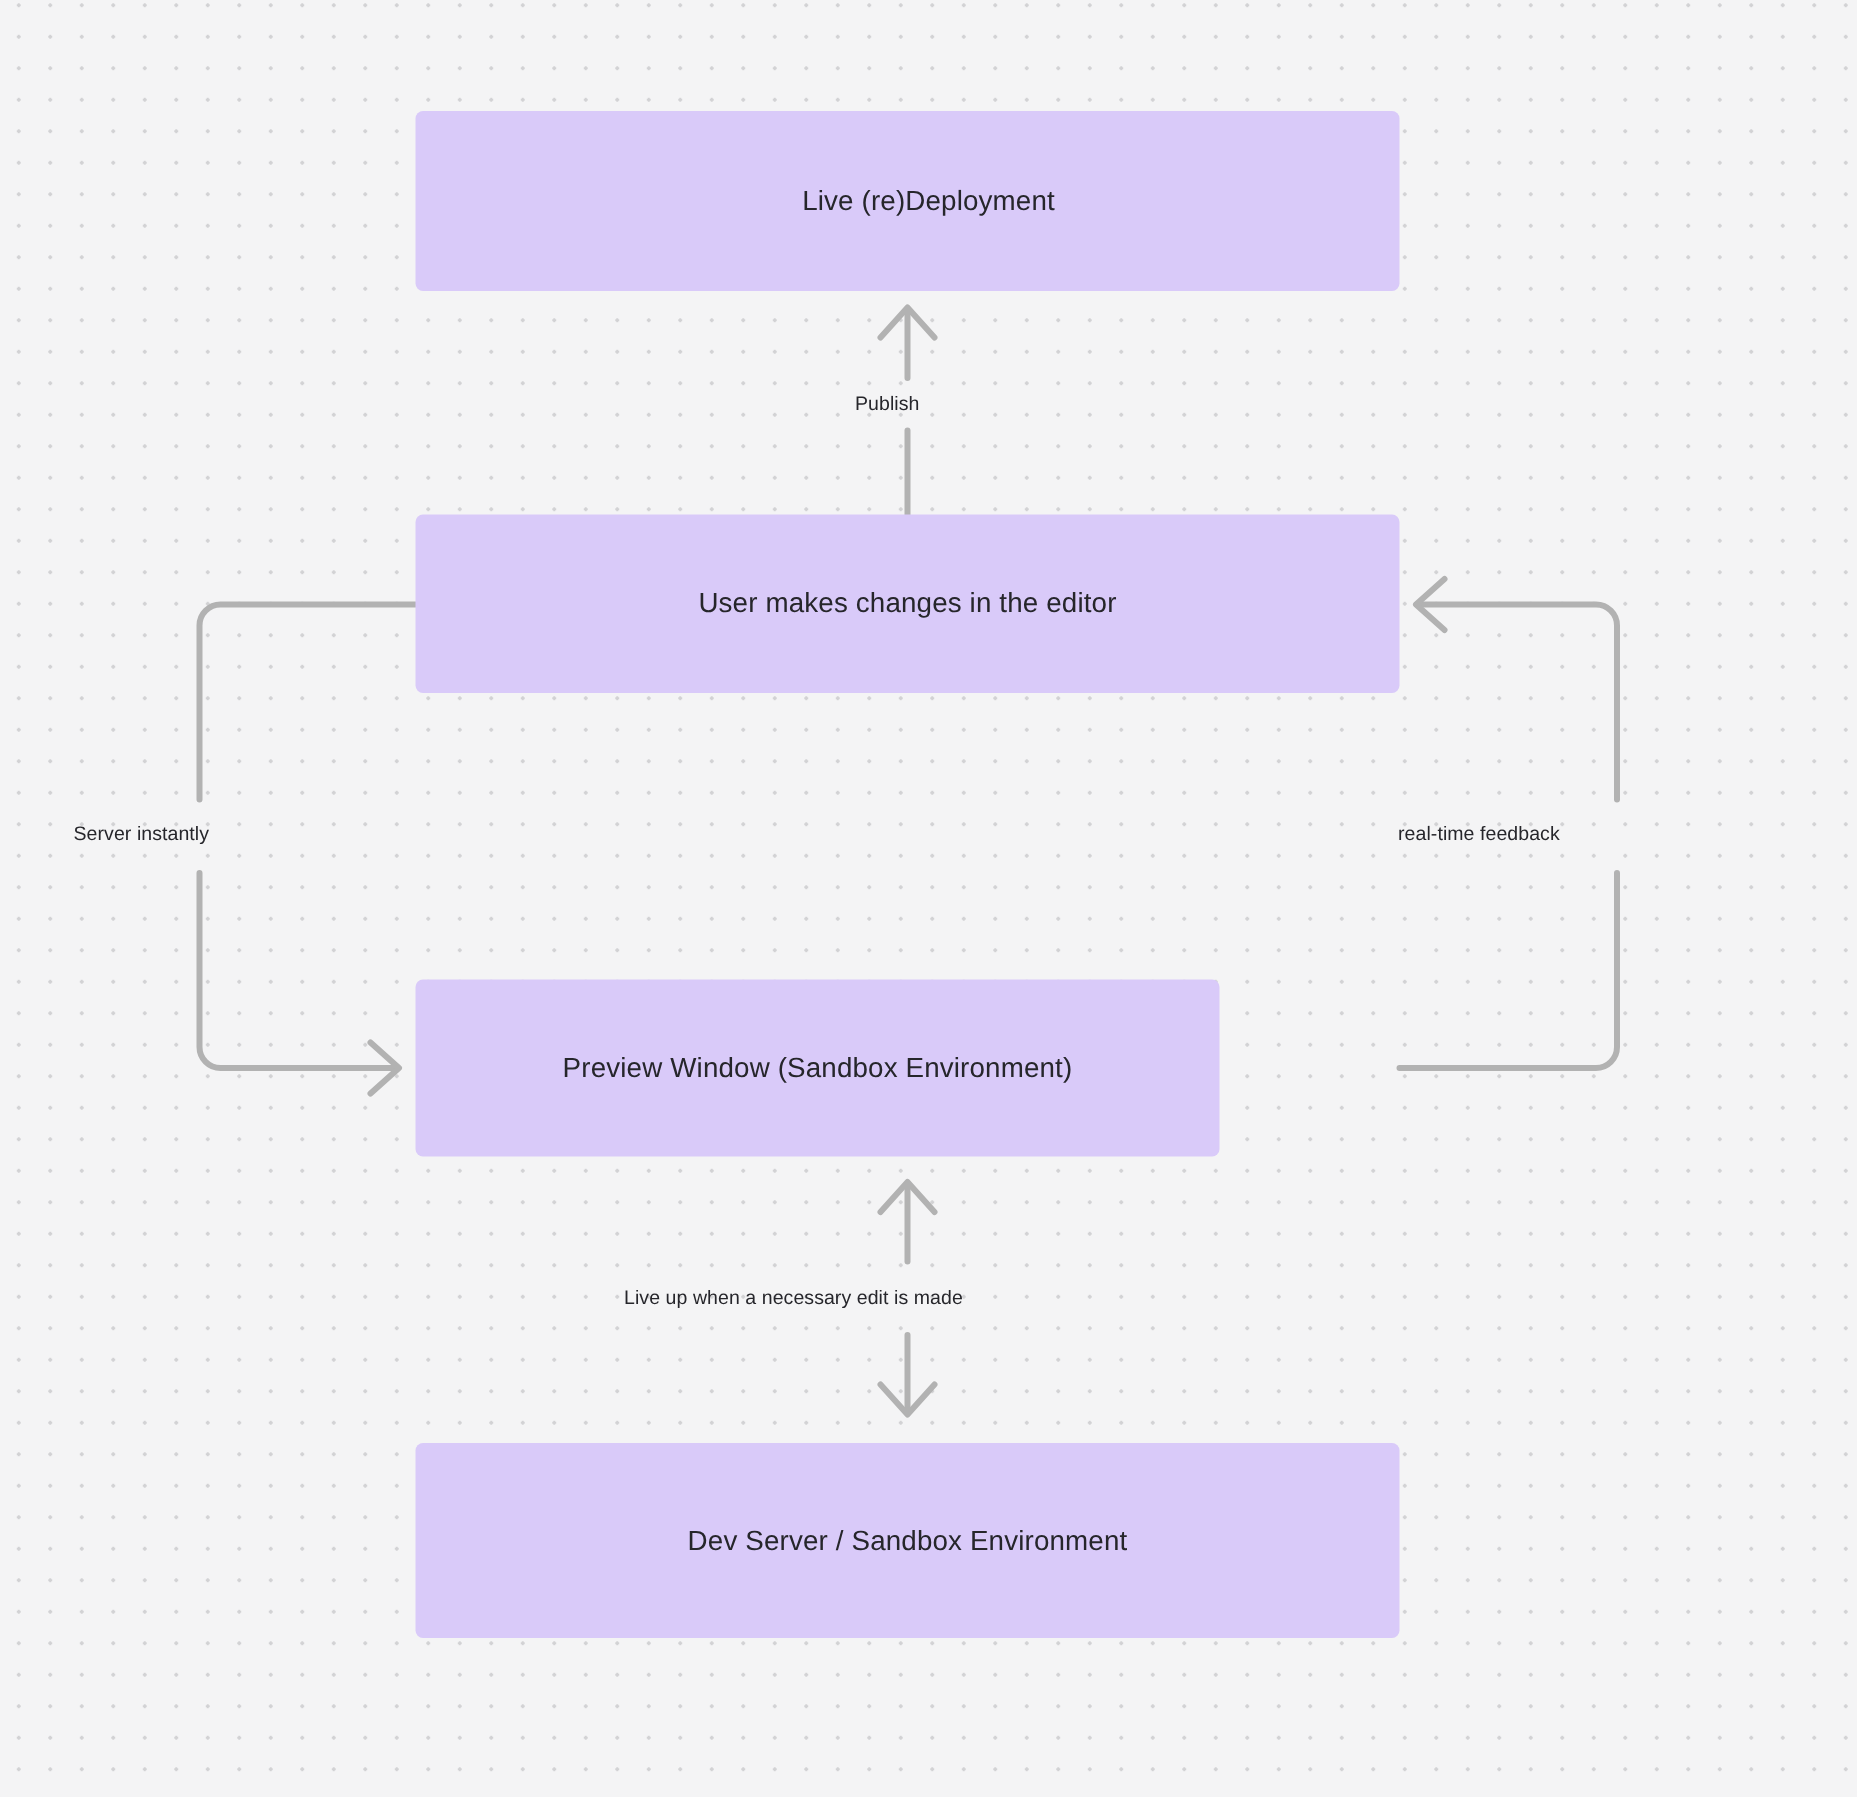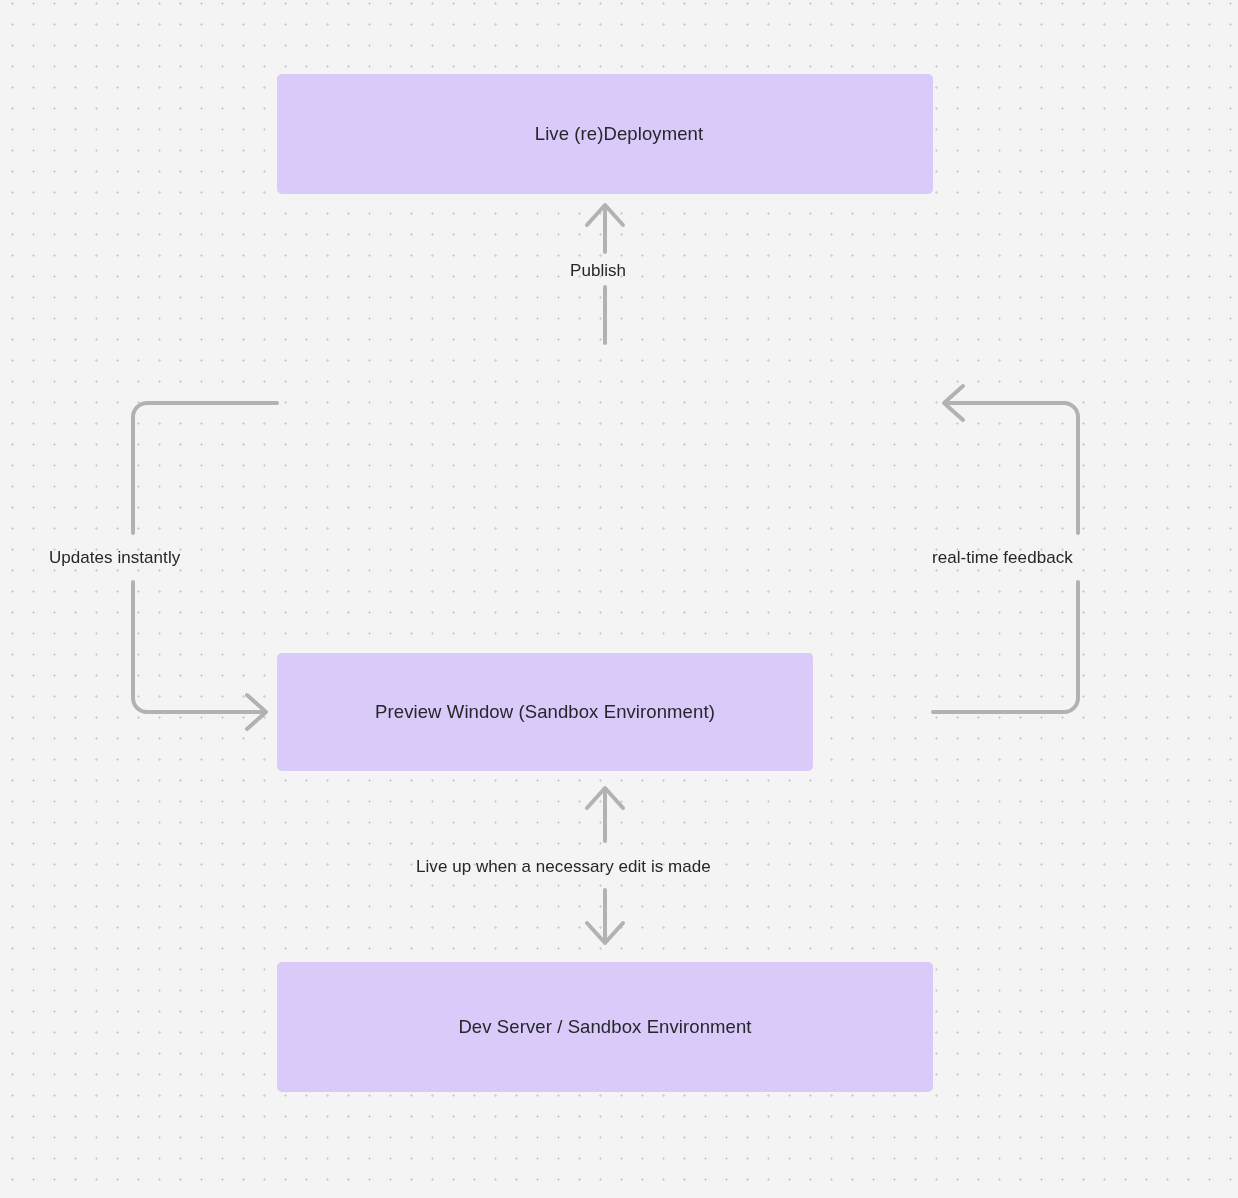--- a/index.html
+++ b/index.html
@@ -32,21 +32,21 @@
     font-size: 18.5px;
     color: #26262b;
     letter-spacing: 0.1px;
     text-align: center;
     line-height: 1.3;
     white-space: nowrap;
   }
   .edge-label {
     position: absolute;
     font-family: "Liberation Sans", sans-serif;
-    font-size: 17px;
+    font-size: 13px;
     color: #26262b;
     letter-spacing: 0.05px;
     white-space: nowrap;
     line-height: 1;
   }
   svg.edges {
     position: absolute;
     left: 0;
     top: 0;
     width: 1238px;
@@ -92,30 +92,33 @@
       <line x1="605" y1="890" x2="605" y2="942"></line>
       <polyline points="587,923 605,943 623,923"></polyline>
     </g>
 
   </svg>
 
   <div class="node" style="left:277px; top:74px; width:656px; height:120px;padding-left:28px;">
     <span class="node-label">Live (re)Deployment</span>
   </div>
 
+  <div class="node" style="left:277px; top:343px; width:656px; height:119px;">
+    <span class="node-label">User makes changes in the editor</span>
+  </div>
 
   <div class="node" style="left:277px; top:653px; width:536px; height:118px;">
     <span class="node-label">Preview Window (Sandbox Environment)</span>
   </div>
 
   <div class="node" style="left:277px; top:962px; width:656px; height:130px;">
     <span class="node-label">Dev Server / Sandbox Environment</span>
   </div>
 
   <div class="edge-label" style="left:570px; top:262px;">Publish</div>
 
-  <div class="edge-label" style="left:49px; top:549px;">Updates instantly</div>
+  <div class="edge-label" style="left:49px; top:549px;">Server instantly</div>
 
   <div class="edge-label" style="left:932px; top:549px;">real-time feedback</div>
 
   <div class="edge-label" style="left:416px; top:858px;">Live up when a necessary edit is made</div>
 
 </div>
 
 </body></html>

